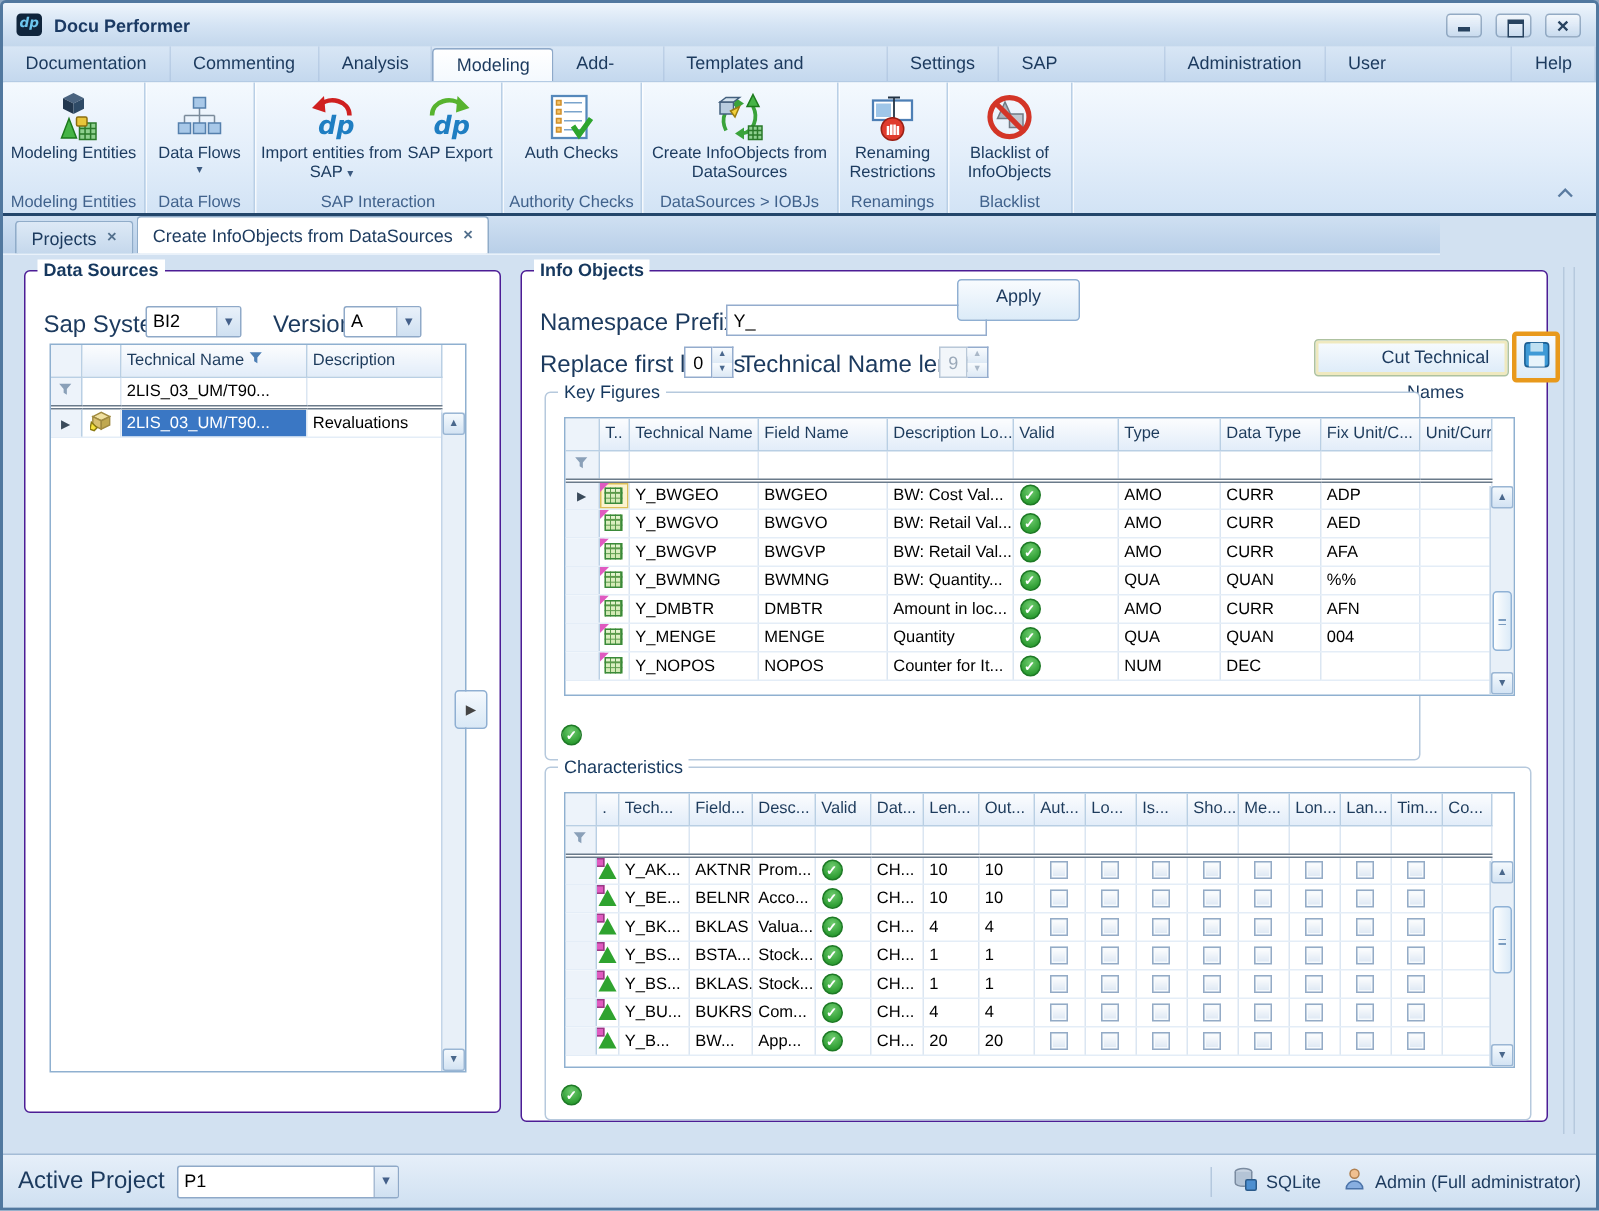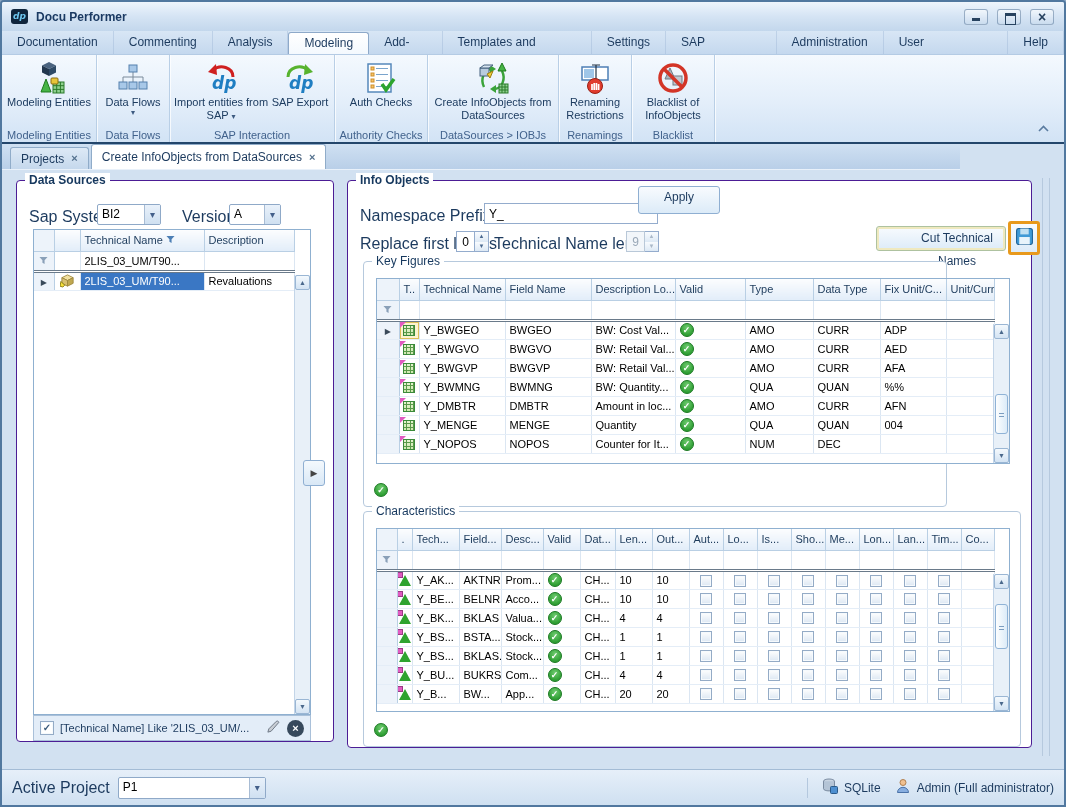--- a/index.html
+++ b/index.html
@@ -372,29 +372,20 @@
               <td>Revaluations</td>
             </tr>
           </tbody>
         </table>
         <div class="vscr" style="top:45px;bottom:0;">
           <div class="sb up"></div>
           <div class="sb dn"></div>
         </div>
       </div>
 
-      <div class="ds-filterbar" style="left:16px;top:534px;width:278px;height:26px;">
-        <span class="cbx checked" style="width:14px;height:14px;"></span>
-        <span class="fb-text">[Technical Name] Like '2LIS_03_UM/...</span>
-        <span>
-          <svg width="15" height="15" viewBox="0 0 16 16">
-              <path d="M2,14 L3,10.5 L11,2.5 a1.6,1.6 0 0 1 2.6,1.2 L5.5,13 Z" fill="#c8cdd4" stroke="#6a7482"></path>
-            </svg></span>
-        <span class="clear-ic"></span>
-      </div>
 
       <div class="move-btn" style="left:286px;top:279px;width:22px;height:26px;"></div>
     </div>
 
     <div class="gbox" style="left:345px;top:10px;width:685px;height:568px;">
       <span class="legend b">Info Objects</span>
 
       <span class="lbl" style="left:12px;top:26px;">Namespace Prefix</span>
       <input class="txt" style="left: 108px; top: 22px; width: 174px; margin-left: 28px;" value="Y_">
       <div class="btn" style="left:290px;top:5px;width:82px;height:28px;">Apply</div>

